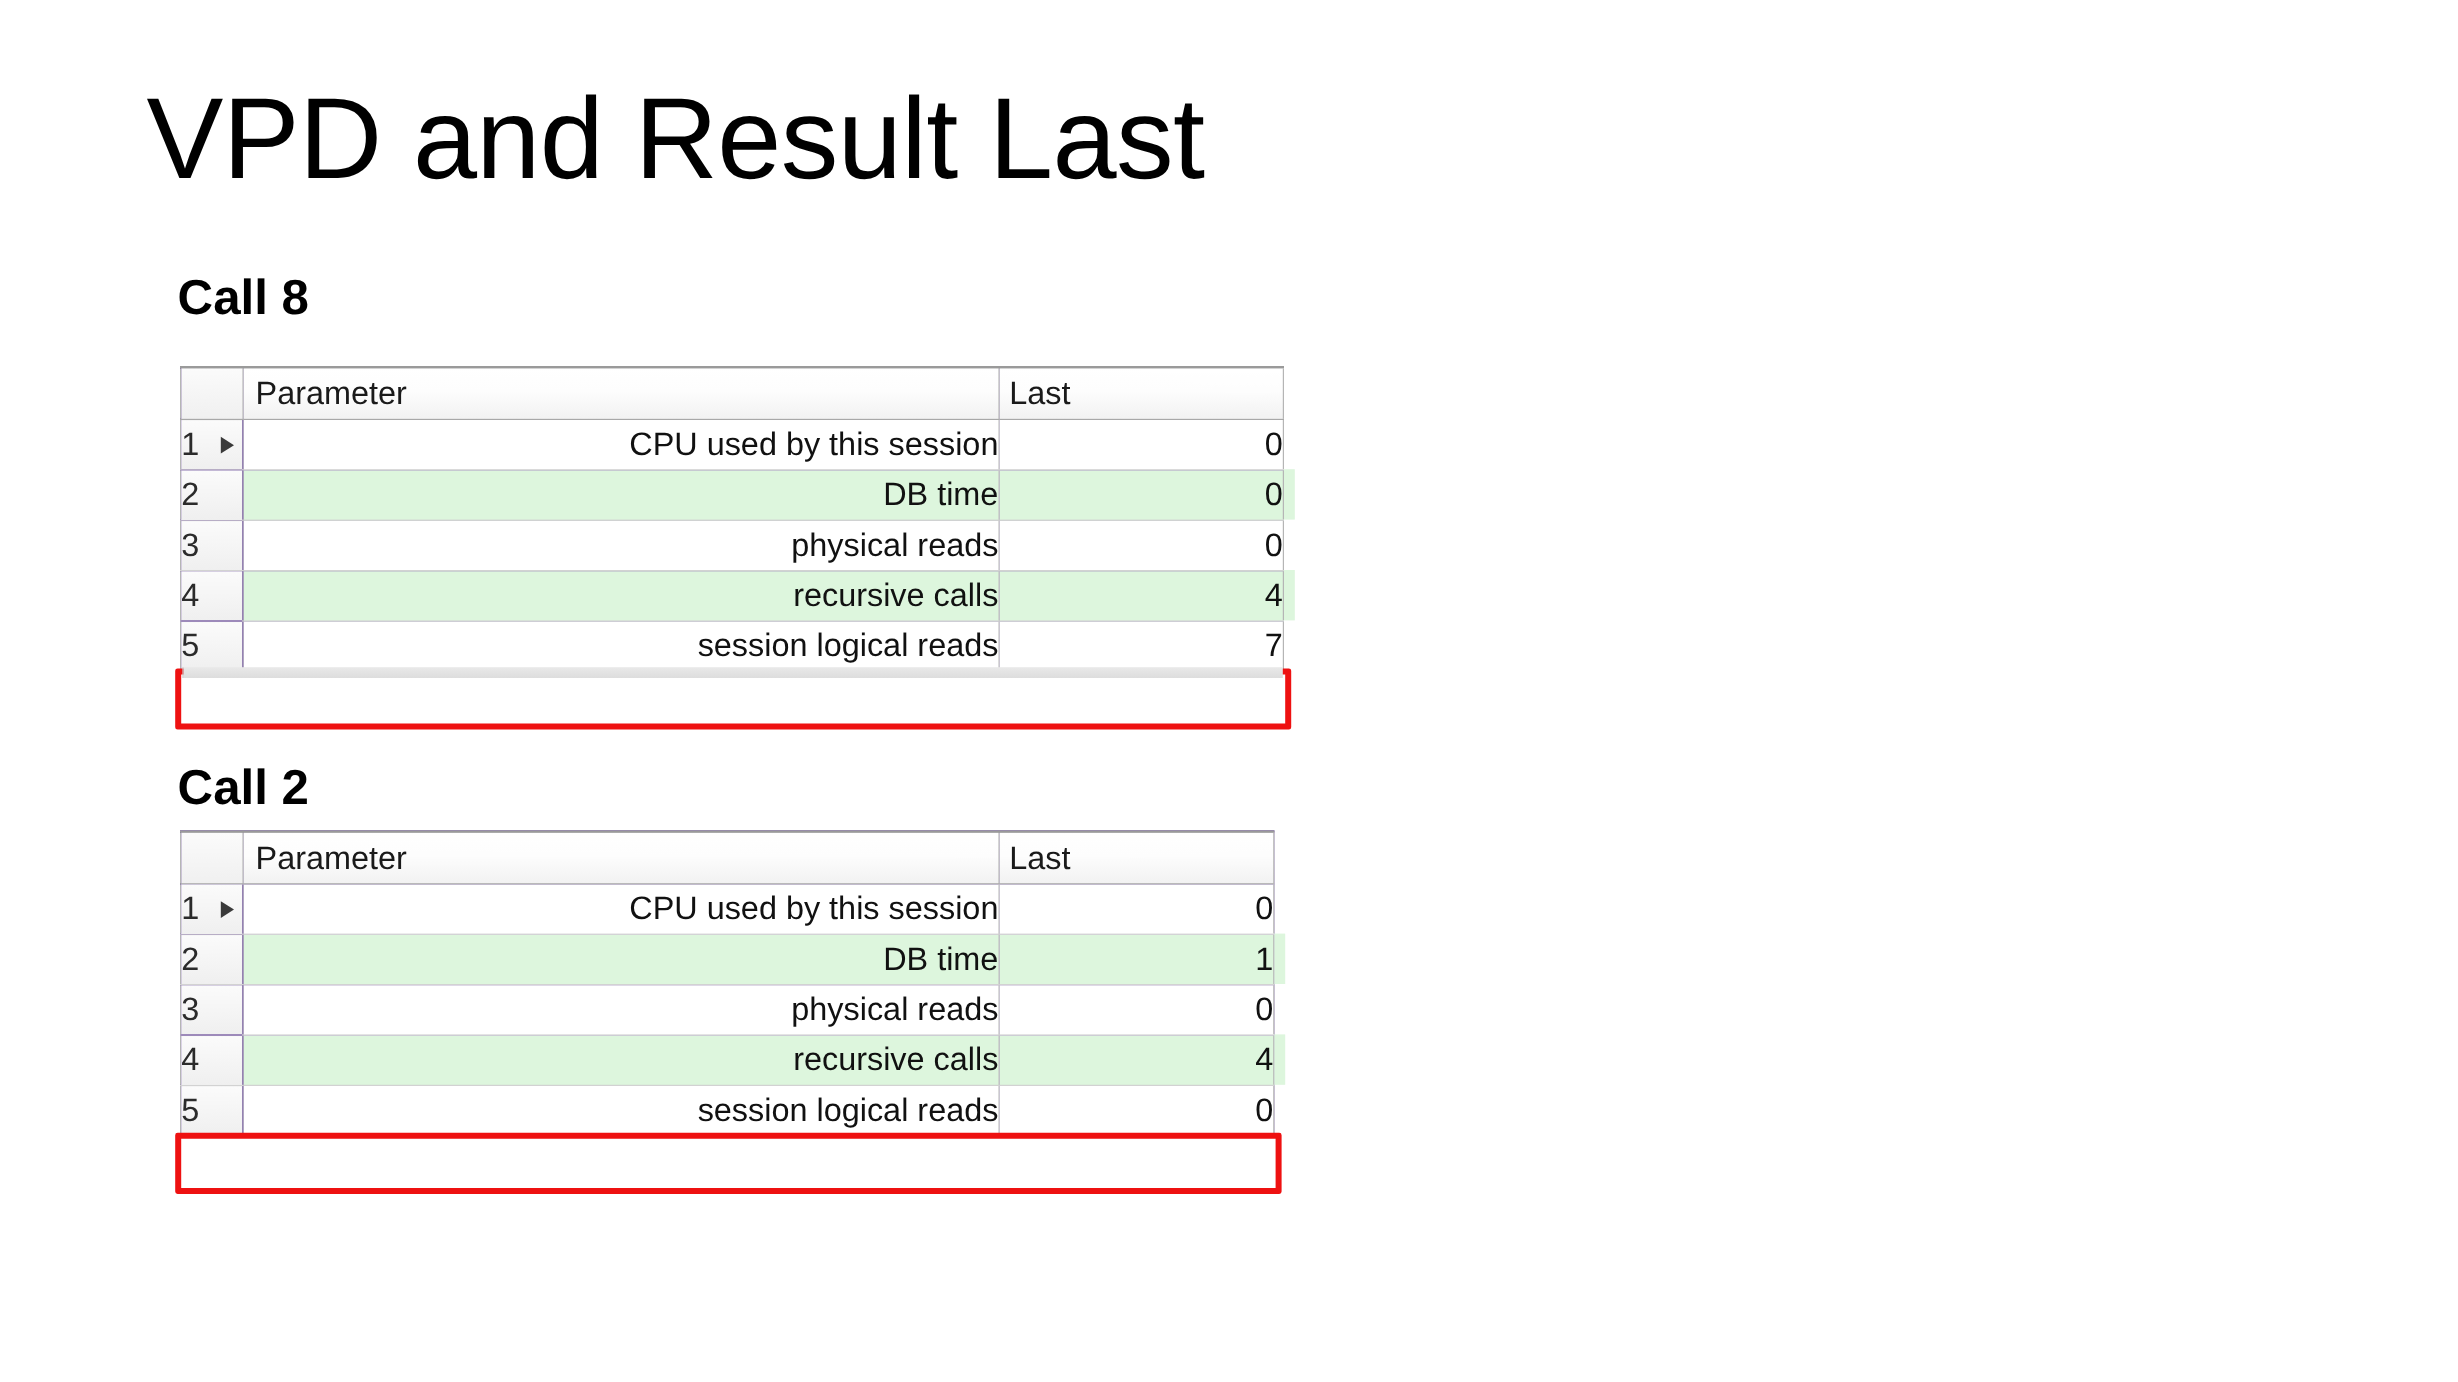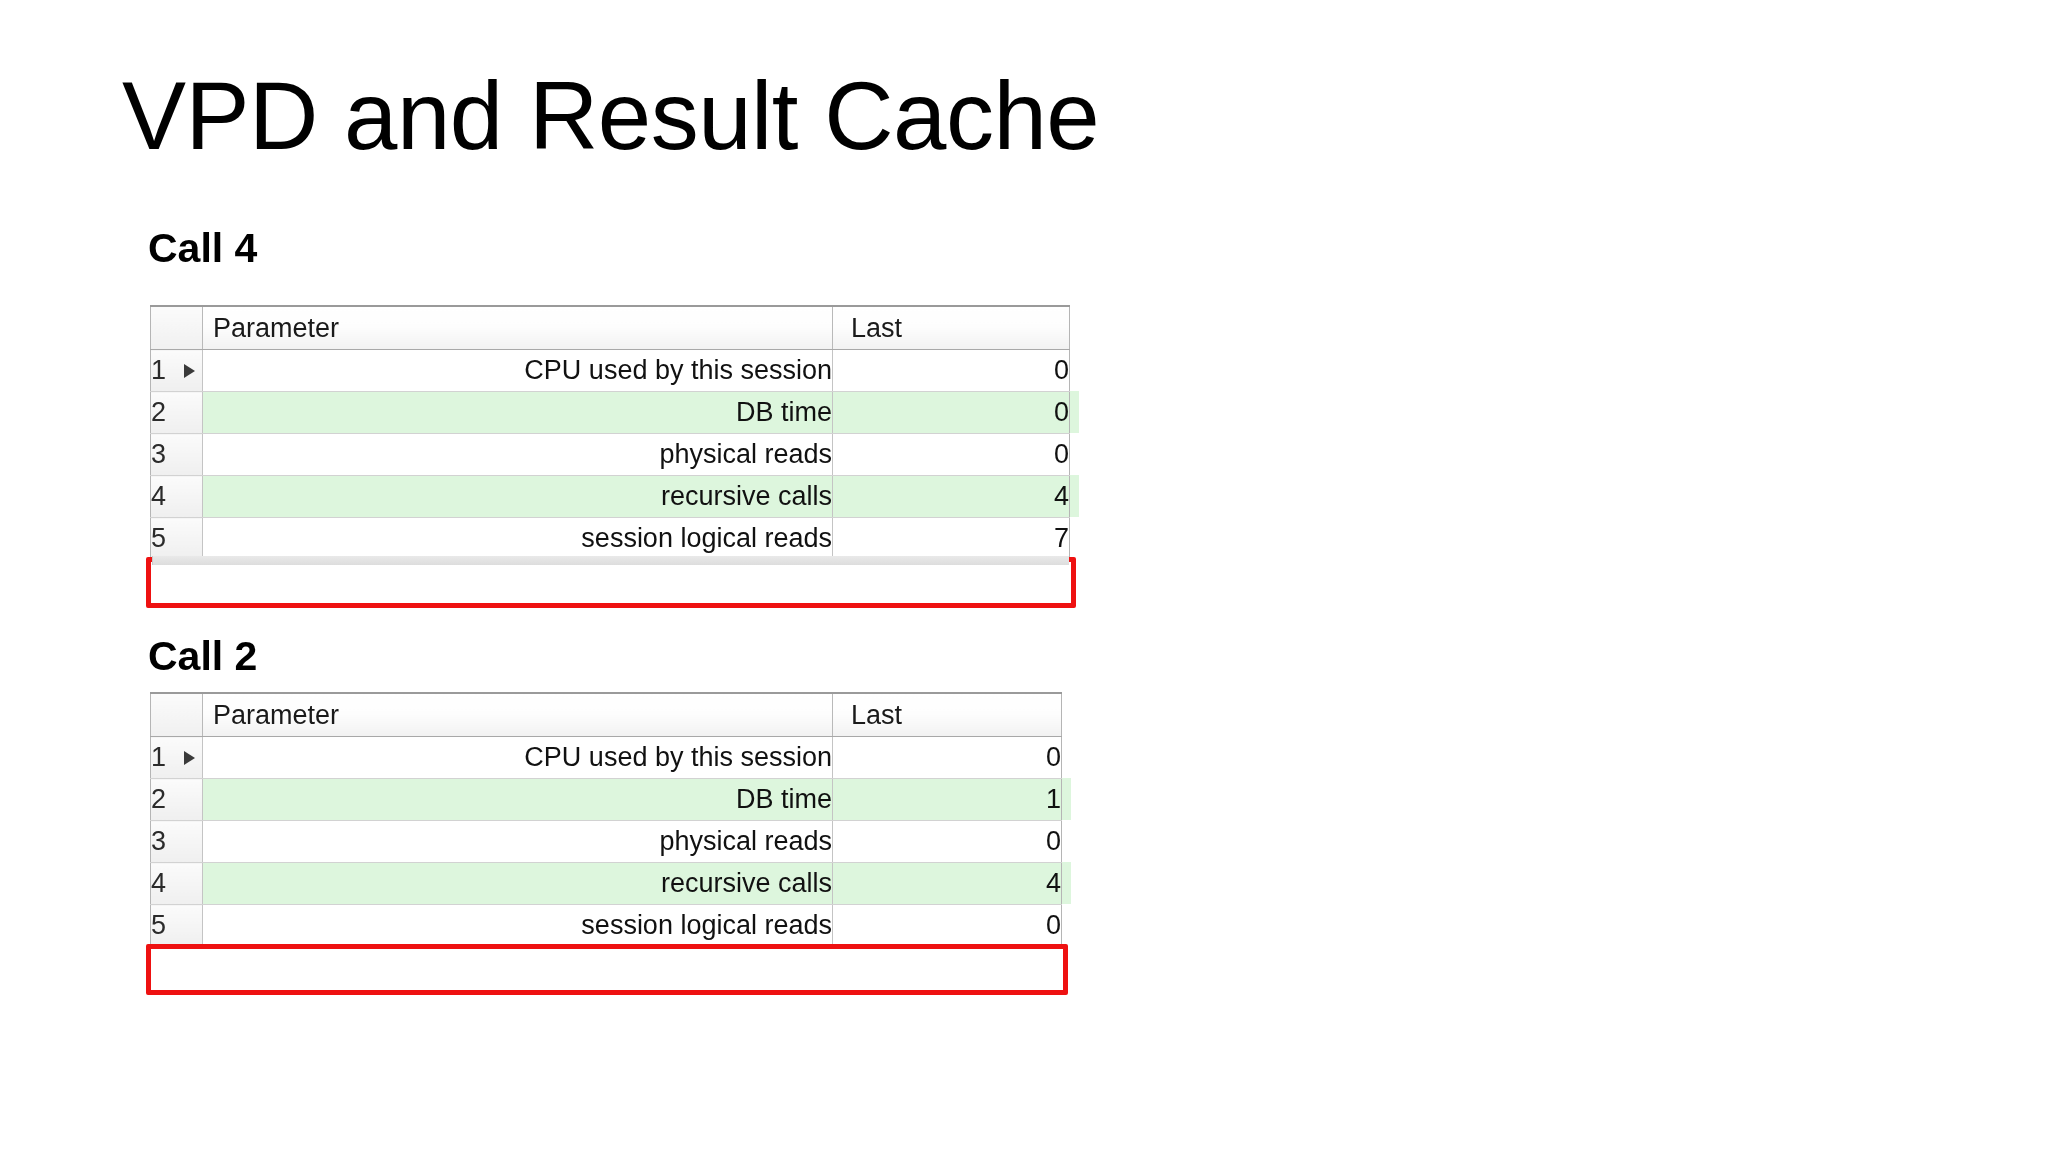--- a/index.html
+++ b/index.html
@@ -84,21 +84,21 @@
     color: #1a1a1a;
     background: linear-gradient(to bottom, #ffffff 0%, #fdfdfd 45%, #f2f2f2 100%);
     border-right: 1px solid #b9b9b9;
     border-bottom: 1px solid #a8a8a8;
     vertical-align: middle;
   }
   .grid thead th.h-num {
     background: linear-gradient(to bottom, #fbfbfb 0%, #f0f0f0 100%);
   }
   .grid thead th.h-param { padding-left: 10px; }
-  .grid thead th.h-last  { padding-left: 18px; border-right: none; }
+  .grid thead th.h-last  { padding-left: 8px; border-right: none; }
 
   .grid tbody td {
     height: 41px;
     padding: 0;
     border-right: 1px solid #c4c4c4;
     border-bottom: 1px solid #d2d2d2;
     vertical-align: middle;
     line-height: 41px;
   }
 
@@ -169,23 +169,23 @@
     height: 9px;
     background: linear-gradient(to bottom, #e9e9e9 0%, #dddddd 100%);
     border-left: 1px solid #c9c9c9;
   }
 </style>
 </head>
 <body>
 
 <div class="slide">
 
-  <div class="slide-title">VPD and Result Cache</div>
-
-  <div class="section-heading" id="heading-call-1">Call 4</div>
+  <div class="slide-title">VPD and Result Last</div>
+
+  <div class="section-heading" id="heading-call-1">Call 8</div>
 
   <div class="grid-wrap" id="grid-wrap-1">
     <table class="grid">
       <colgroup>
         <col class="col-num">
           <col class="col-param">
           <col class="col-last">
       </colgroup>
       <thead>
         <tr>

